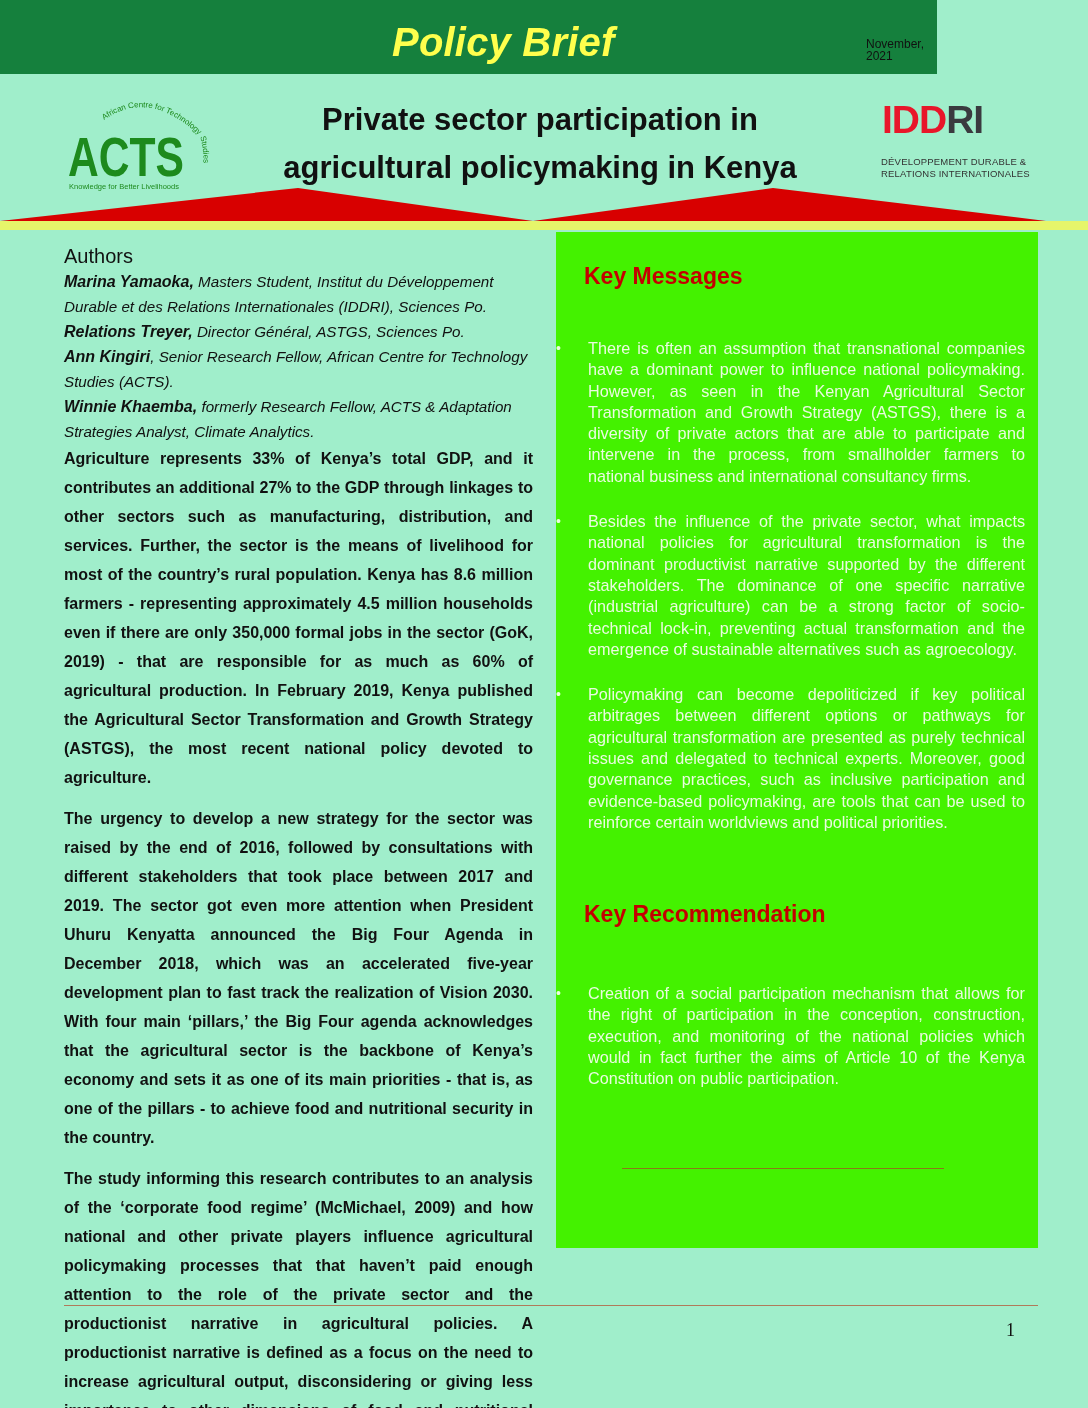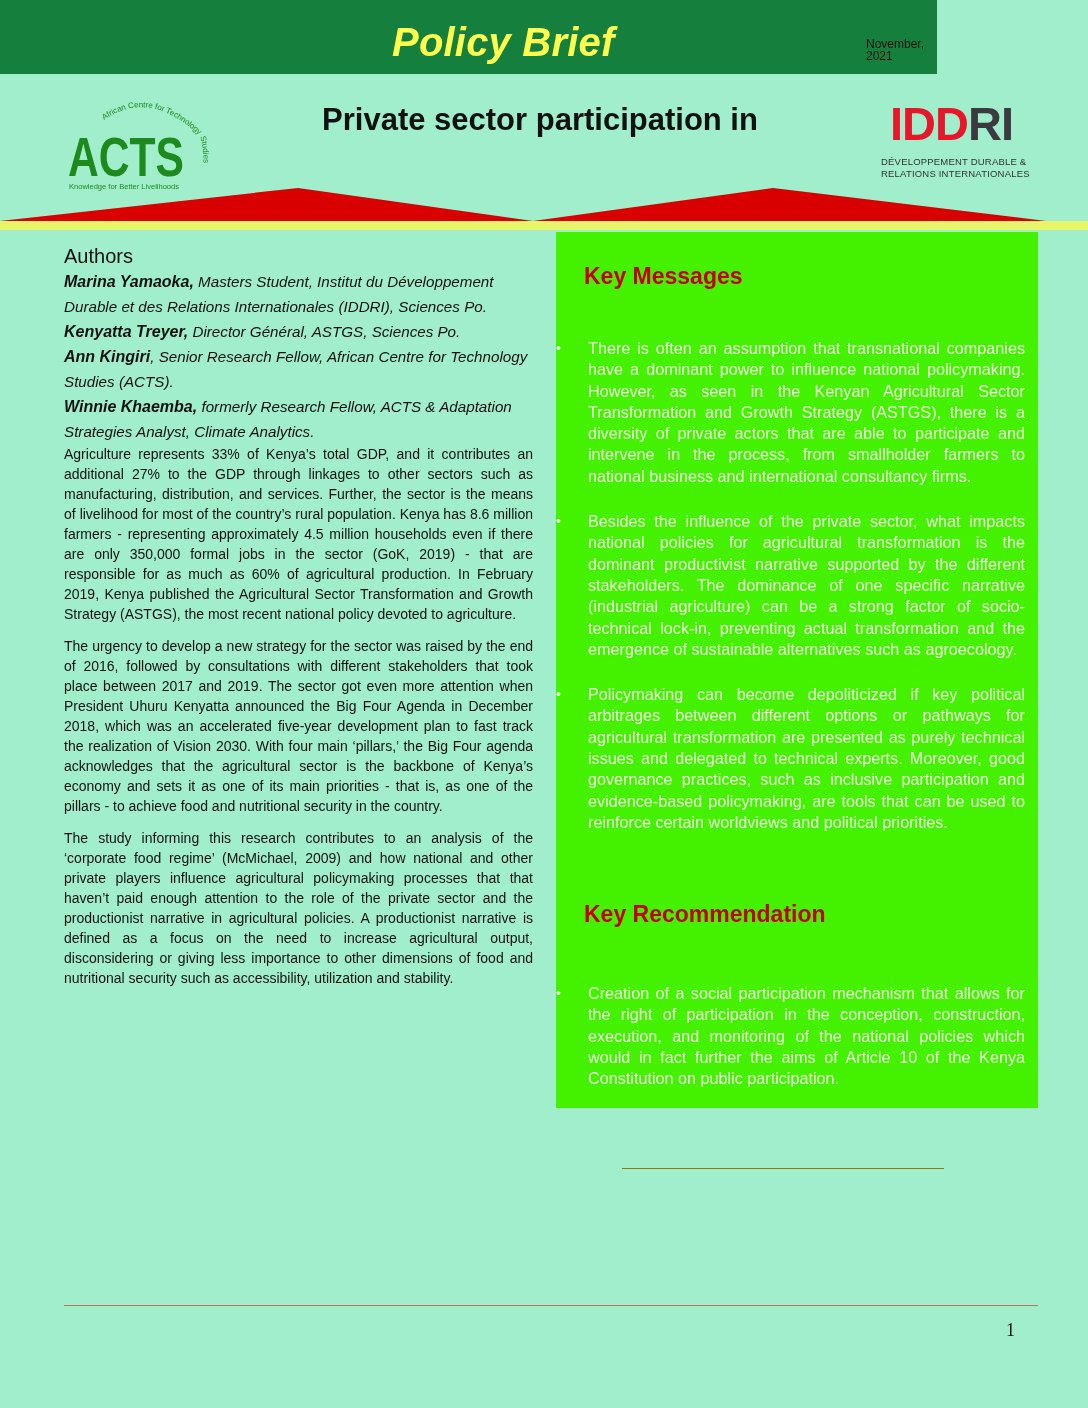--- a/index.html
+++ b/index.html
@@ -17,38 +17,38 @@
     position:absolute; left:392px; top:22px;
     font-size:40px; font-weight:bold; font-style:italic;
     color:#ffff4d; letter-spacing:0.2px; line-height:1;
   }
   .date {
     position:absolute; left:866px; top:38px;
     font-size:12px; color:#111; line-height:1;
   }
   .acts-logo { position:absolute; left:64px; top:96px; width:150px; height:100px; }
   .iddri-logo { position:absolute; left:878px; top:100px; width:160px; height:84px; }
-  .iddri-word { position:absolute; left:12px; top:0; font-size:47px; font-weight:bold; line-height:1; letter-spacing:-1px; }
+  .iddri-word { position:absolute; left:4px; top:0; font-size:39px; font-weight:bold; line-height:1; letter-spacing:-1px; }
   .iddri-word .r1 { color:#e8162a; }
   .iddri-word .r2 { color:#3a3a3f; }
   .iddri-sub { position:absolute; left:3px; top:56px; font-size:9.5px; color:#333; line-height:12px; letter-spacing:0.2px; }
   .main-title {
     position:absolute; left:260px; top:96px; width:560px; text-align:center;
     font-size:31px; font-weight:bold; color:#111; line-height:48px;
   }
   .wave { position:absolute; left:0; top:180px; width:1088px; height:52px; }
   .left-col { position:absolute; left:64px; top:244px; width:469px; }
   .authors-label { font-size:20px; line-height:25px; }
   .author { font-size:15.2px; line-height:25px; font-style:italic; }
   .author .name { font-weight:bold; font-size:16px; }
   .section-h { color:#c40000; font-weight:bold; font-size:23px; line-height:28px; }
   .overview-h { margin-top:22px; }
-  .para { font-size:14px; line-height:20px; text-align:justify; margin:0 0 12px 0; }
+  .para { font-size:16px; line-height:29px; text-align:justify; margin:0 0 12px 0;font-weight:bold; }
   .keybox {
-    position:absolute; left:556px; top:232px; width:482px; height:876px;
+    position:absolute; left:556px; top:232px; width:482px; height:1016px;
     background:#44f200;
   }
   .kb-h { position:absolute; left:28px; }
   .kb-list { position:absolute; left:0; width:469px; }
   .kb-item { position:relative; padding-left:32px; margin-bottom:14px; }
   .kb-bullet { position:absolute; left:0; top:0; color:#eafbe0; font-size:14px; line-height:21.3px; }
   .kb-text { color:#eafbe0; font-size:16.2px; line-height:21.3px; text-align:justify; display:block;margin-top:24px; }
   .kb-rule { position:absolute; left:66px; top:936px; width:322px; height:1px; background:#8a7a18; }
   .footer-rule { position:absolute; left:64px; top:1305px; width:974px; height:1px; background:#b07a5a; }
   .page-num { position:absolute; left:1006px; top:1320px; font-family:"Liberation Serif", serif; font-size:18px; }
@@ -69,20 +69,21 @@
     <text font-family="Liberation Sans, sans-serif" font-size="8" fill="#1d8a1d">
       <textPath href="#actsArc">African Centre for Technology Studies</textPath>
     </text>
     <text x="4" y="80" font-family="Liberation Sans, sans-serif" font-weight="bold" font-size="56" fill="#1d8a1d" textLength="116" lengthAdjust="spacingAndGlyphs">ACTS</text>
     <text x="5" y="93" font-family="Liberation Sans, sans-serif" font-size="7.2" fill="#1d8a1d" textLength="110" lengthAdjust="spacingAndGlyphs">Knowledge for Better Livelihoods</text>
   </svg>
 </div>
 
 <div class="main-title">
   <div>Private sector participation in</div>
+  <div>agricultural policymaking in Kenya</div>
 </div>
 
 <div class="iddri-logo">
   <div class="iddri-word">
     <span class="r1">IDD</span><span class="r2">RI</span>
   </div>
   <div class="iddri-sub">
     <div>DÉVELOPPEMENT DURABLE &amp;</div>
     <div>RELATIONS INTERNATIONALES</div>
   </div>
@@ -90,21 +91,21 @@
 
 <svg class="wave" viewBox="0 0 1088 52">
   <polygon points="0,41 298,8 533,41 773,8 1046,41" fill="#d80000"></polygon>
   <rect x="0" y="41" width="1088" height="9" fill="#e6f56a"></rect>
 </svg>
 
 <div class="left-col">
   <div class="authors-label">Authors</div>
   <div>
     <div class="author"><span class="name">Marina Yamaoka,</span><span> Masters Student, Institut du Développement Durable et des Relations Internationales (IDDRI), Sciences Po.</span></div>
-    <div class="author"><span class="name">Kenyatta Treyer,</span><span> Director Général, ASTGS, Sciences Po.</span></div>
+    <div class="author"><span class="name">Relations Treyer,</span><span> Director Général, ASTGS, Sciences Po.</span></div>
     <div class="author"><span class="name">Ann Kingiri</span><span>,  Senior Research Fellow,  African Centre for Technology Studies (ACTS).</span></div>
     <div class="author"><span class="name">Winnie Khaemba,</span><span> formerly Research Fellow, ACTS &amp; Adaptation Strategies Analyst, Climate Analytics.</span></div>
   </div>
 
   <p class="para">Agriculture represents 33% of Kenya’s total GDP, and it contributes an additional 27% to the GDP through linkages to other sectors such as manufacturing, distribution, and services.  Further, the sector is the means of livelihood for most of the country’s rural population. Kenya has 8.6 million farmers - representing approximately 4.5 million households even if there are only 350,000 formal jobs in the sector (GoK, 2019) - that are responsible for as much as 60% of agricultural production. In February 2019, Kenya published the Agricultural Sector Transformation and Growth Strategy (ASTGS), the most recent national policy devoted to agriculture.</p>
   <p class="para">The urgency to develop a new strategy for the sector was raised by the end of 2016, followed by consultations with different stakeholders that took place between 2017 and 2019. The sector got even more attention when President Uhuru Kenyatta announced the Big Four Agenda in December 2018, which was an accelerated five-year development plan to fast track the realization of Vision 2030. With four main ‘pillars,’ the Big Four agenda acknowledges that the agricultural sector is the backbone of Kenya’s economy and sets it as one of its main priorities - that is, as one of the pillars - to achieve food and nutritional security in the country.</p>
   <p class="para">The study informing this research contributes to an analysis of the ‘corporate food regime’ (McMichael, 2009) and how national and other private players influence agricultural policymaking processes that that haven’t paid enough attention to the role of the private sector and the productionist narrative in agricultural policies.  A productionist narrative is defined as a focus on the need to increase agricultural output, disconsidering or giving less importance to other dimen­sions of food and nutritional security such as accessibility, utilization and stability.</p>
 </div>
 
 <div class="keybox">

